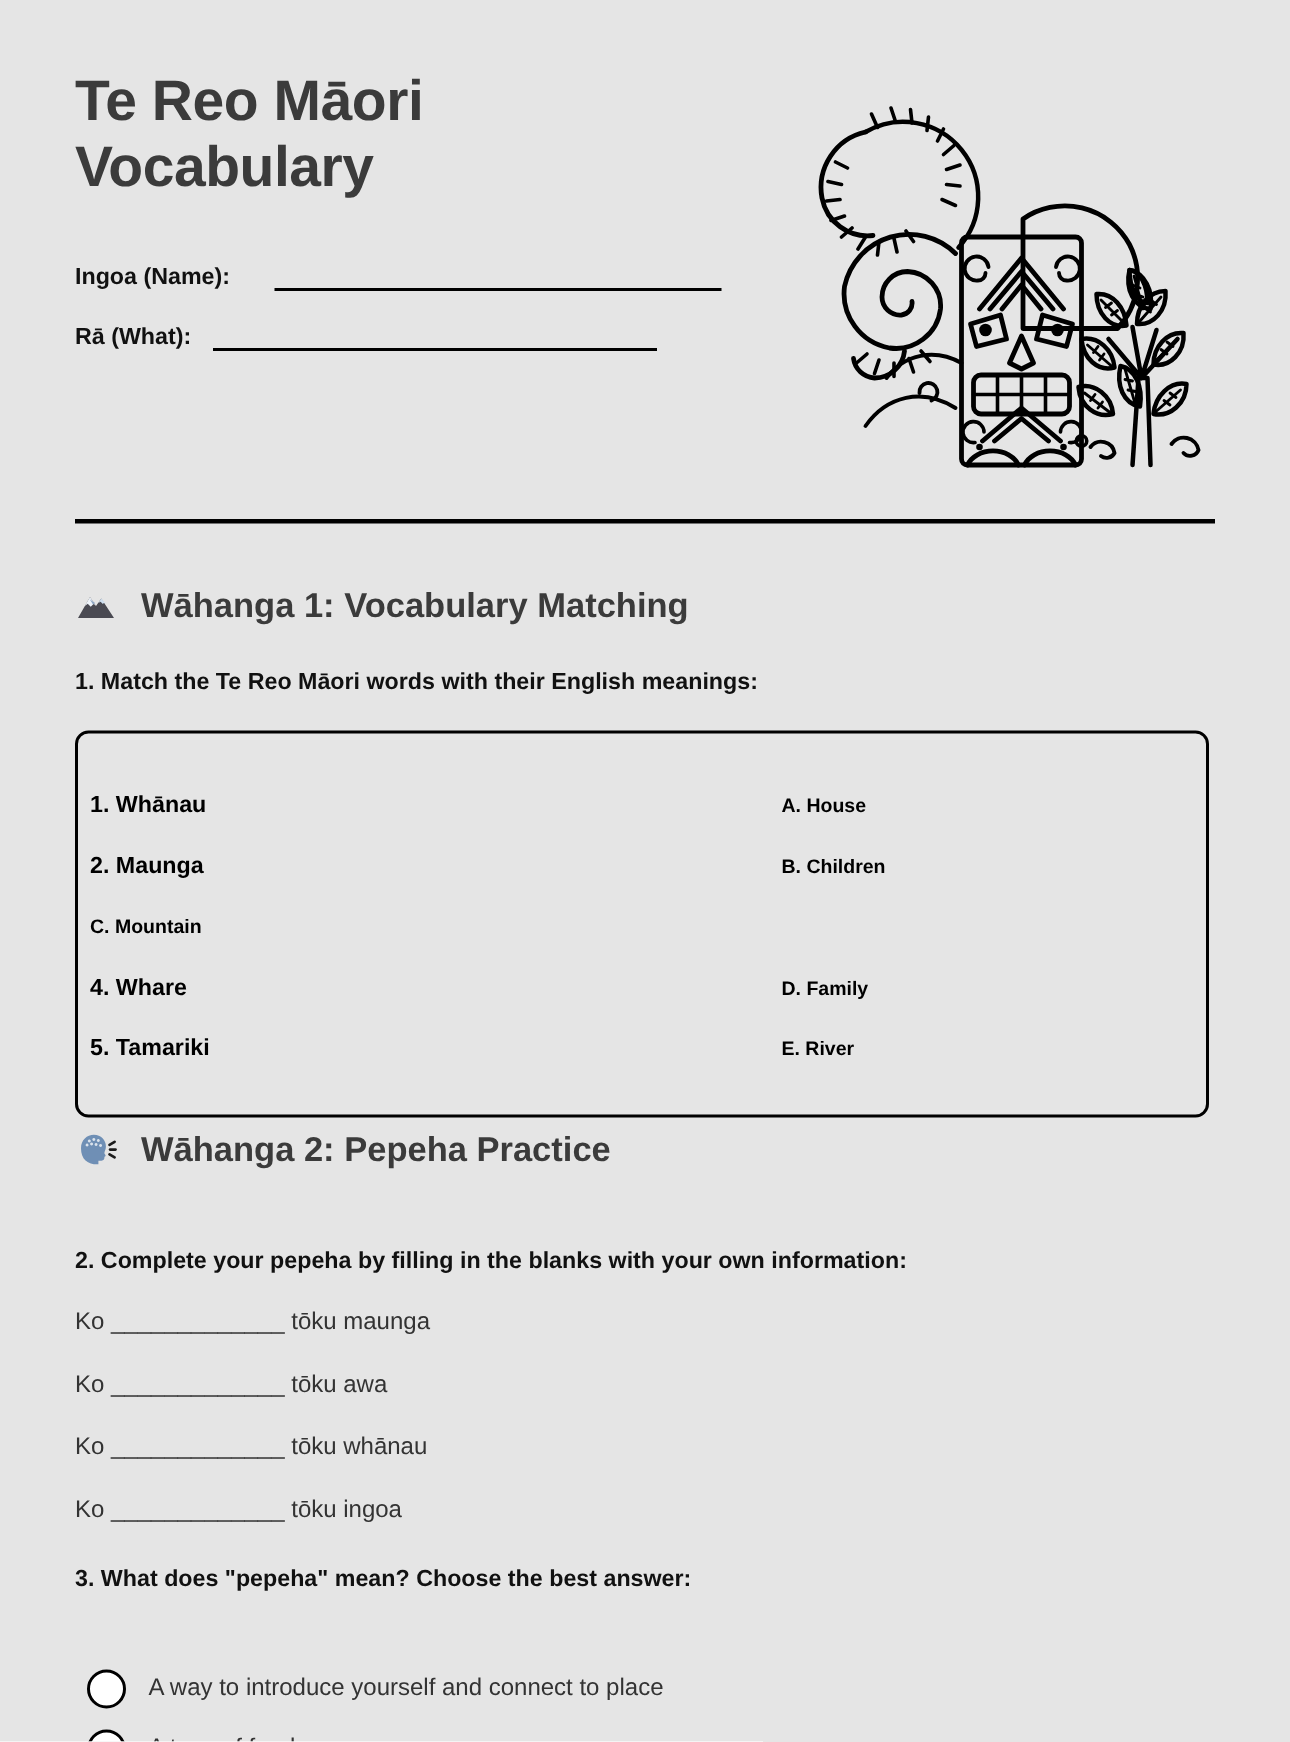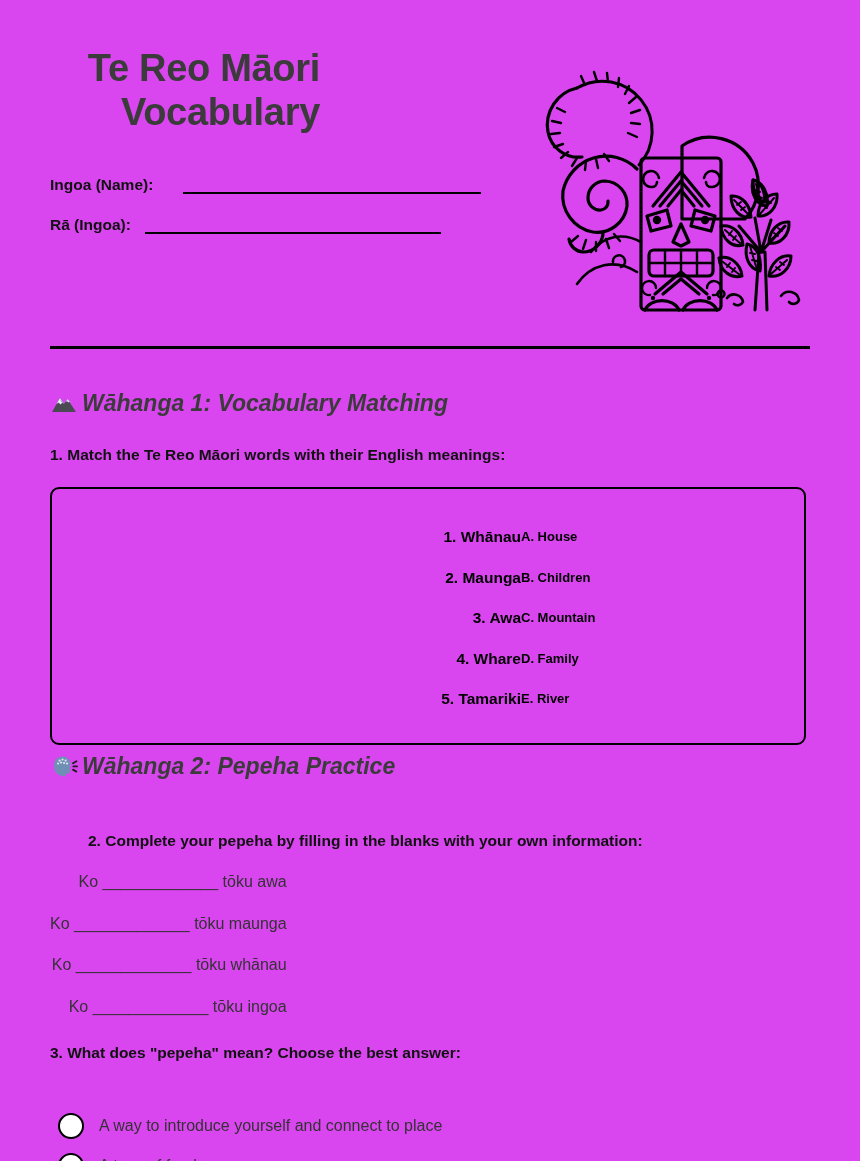--- a/index.html
+++ b/index.html
@@ -8,23 +8,22 @@
     background: #ffffff;
   }
   body {
     font-family: "Liberation Sans", sans-serif;
     color: #000000;
   }
   .page {
     position: relative;
     width: 860px;
     height: 1161px;
-    background: #d946ef;
+    background: #e5e5e5;
     overflow: hidden;
-    text-align: right;
   }
 
   
   .header {
     position: absolute;
     left: 50px;
     top: 46px;
     width: 470px;
   }
   .doc-title {
@@ -76,22 +75,21 @@
     height: 3px;
     background: #000000;
   }
 
   
   .section-heading {
     position: absolute;
     left: 50px;
     display: flex;
     align-items: center;
-    gap: 4px;
-    font-style: italic;
+    gap: 16px;
   }
   .section-heading .sec-icon {
     width: 28px;
     height: 28px;
     flex: 0 0 28px;
   }
   .section-heading .sec-icon svg { display: block; width: 28px; height: 28px; }
   .section-title {
     font-size: 23px;
     font-weight: bold;
@@ -105,21 +103,21 @@
   .prompt {
     position: absolute;
     left: 50px;
     font-size: 15.5px;
     font-weight: bold;
     color: #111111;
     line-height: 20px;
     white-space: nowrap;
   }
   #prompt-1 { top: 445px; }
-  #prompt-2 { top: 831px; margin-left: 38px; }
+  #prompt-2 { top: 831px; }
   #prompt-3 { top: 1043px; }
 
   
   .match-box {
     position: absolute;
     left: 50px;
     top: 487px;
     width: 756px;
     height: 258px;
     border: 2px solid #000000;
@@ -199,21 +197,21 @@
 
   <div class="header">
     <h1 class="doc-title">Te Reo Māori Vocabulary</h1>
 
     <div class="field-row first">
       <span class="field-label">Ingoa (Name):</span>
       <span class="field-rule rule-name"></span>
     </div>
 
     <div class="field-row">
-      <span class="field-label">Rā (Ingoa):</span>
+      <span class="field-label">Rā (What):</span>
       <span class="field-rule rule-date"></span>
     </div>
   </div>
 
   <div class="illustration">
     <svg viewBox="0 0 266 248" xmlns="http://www.w3.org/2000/svg">
       <g fill="none" stroke="#000000" stroke-width="3.2" stroke-linecap="round" stroke-linejoin="round">
 
         <path d="M141 80 a49 49 0 0 1 71 17 a49 49 0 0 1 -8 56 l-63 0 z"></path>
 
@@ -322,21 +320,20 @@
     <div class="match-grid">
       <div class="match-row">
         <span class="match-left">1. Whānau</span>
         <span class="match-right">A. House</span>
       </div>
       <div class="match-row">
         <span class="match-left">2. Maunga</span>
         <span class="match-right">B. Children</span>
       </div>
       <div class="match-row">
-        <span class="match-left">3. Awa</span>
         <span class="match-right">C. Mountain</span>
       </div>
       <div class="match-row">
         <span class="match-left">4. Whare</span>
         <span class="match-right">D. Family</span>
       </div>
       <div class="match-row">
         <span class="match-left">5. Tamariki</span>
         <span class="match-right">E. River</span>
       </div>
@@ -354,22 +351,22 @@
           <path d="M23 17.6 L26.4 19.6"></path>
         </g>
       </svg>
     </span>
     <span class="section-title">Wāhanga 2: Pepeha Practice</span>
   </div>
 
   <div class="prompt" id="prompt-2">2. Complete your pepeha by filling in the blanks with your own information:</div>
 
   <div class="pepeha-list">
+    <div class="pepeha-line">Ko _____________ tōku maunga</div>
     <div class="pepeha-line">Ko _____________ tōku awa</div>
-    <div class="pepeha-line">Ko _____________ tōku maunga</div>
     <div class="pepeha-line">Ko _____________ tōku whānau</div>
     <div class="pepeha-line">Ko _____________ tōku ingoa</div>
   </div>
 
   <div class="prompt" id="prompt-3">3. What does "pepeha" mean? Choose the best answer:</div>
 
   <div class="choice-list">
     <div class="choice-item">
       <span class="choice-circle"></span>
       <span class="choice-label">A way to introduce yourself and connect to place</span>

